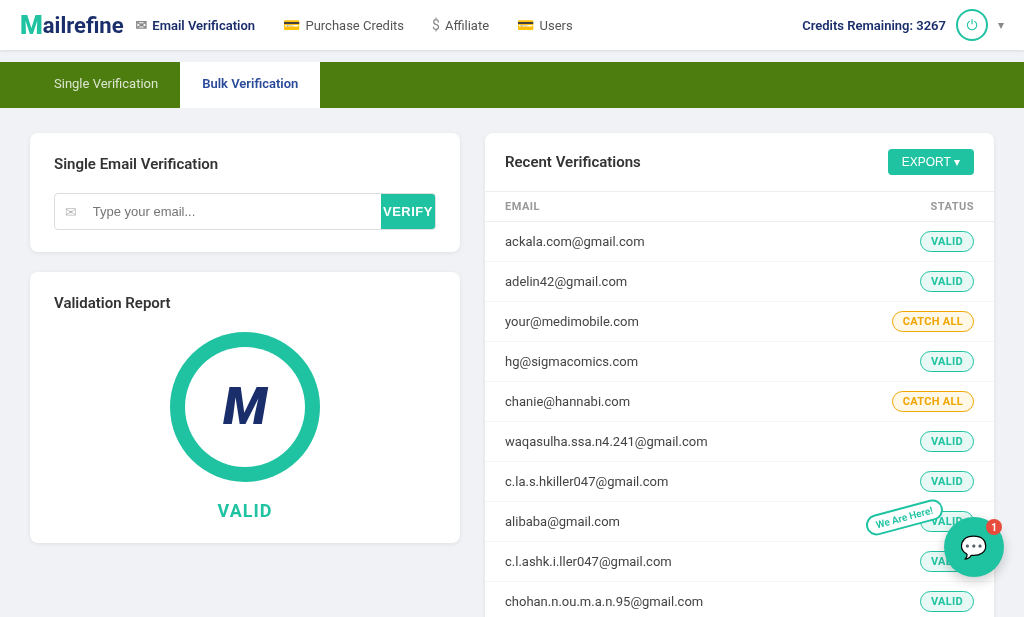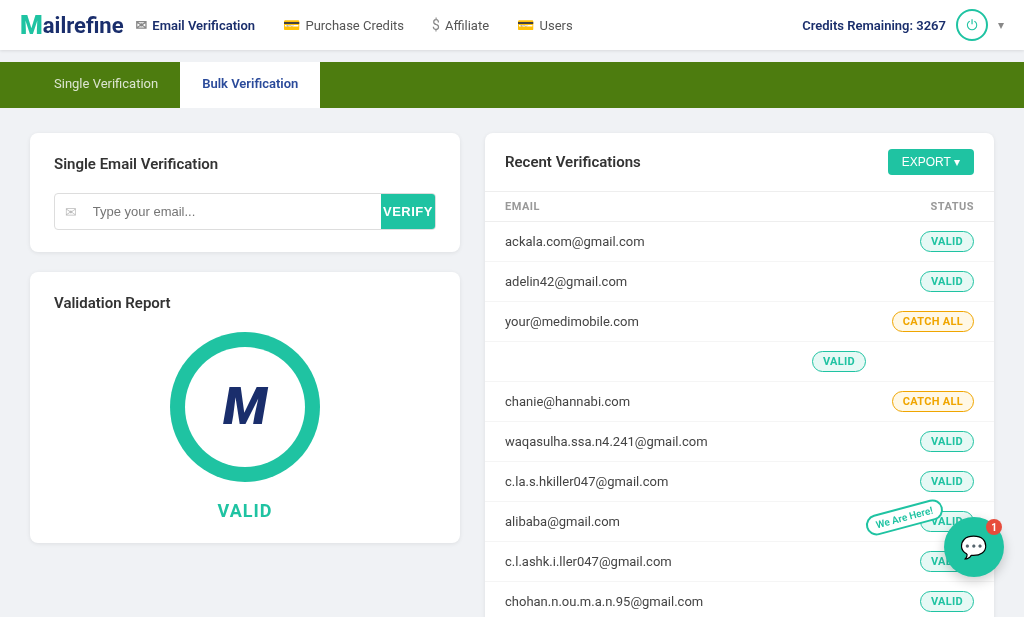--- a/index.html
+++ b/index.html
@@ -426,20 +426,21 @@
               <span class="badge badge-valid">VALID</span>
             </div>
           </div>
           <div class="table-row">
             <div class="email-cell">your@medimobile.com</div>
             <div class="status-cell">
               <span class="badge badge-catchall">CATCH ALL</span>
             </div>
           </div>
           <div class="table-row">
+            <div class="email-cell">hg@sigmacomics.com</div>
             <div class="status-cell">
               <span class="badge badge-valid">VALID</span>
             </div>
           </div>
           <div class="table-row">
             <div class="email-cell">chanie@hannabi.com</div>
             <div class="status-cell">
               <span class="badge badge-catchall">CATCH ALL</span>
             </div>
           </div>

